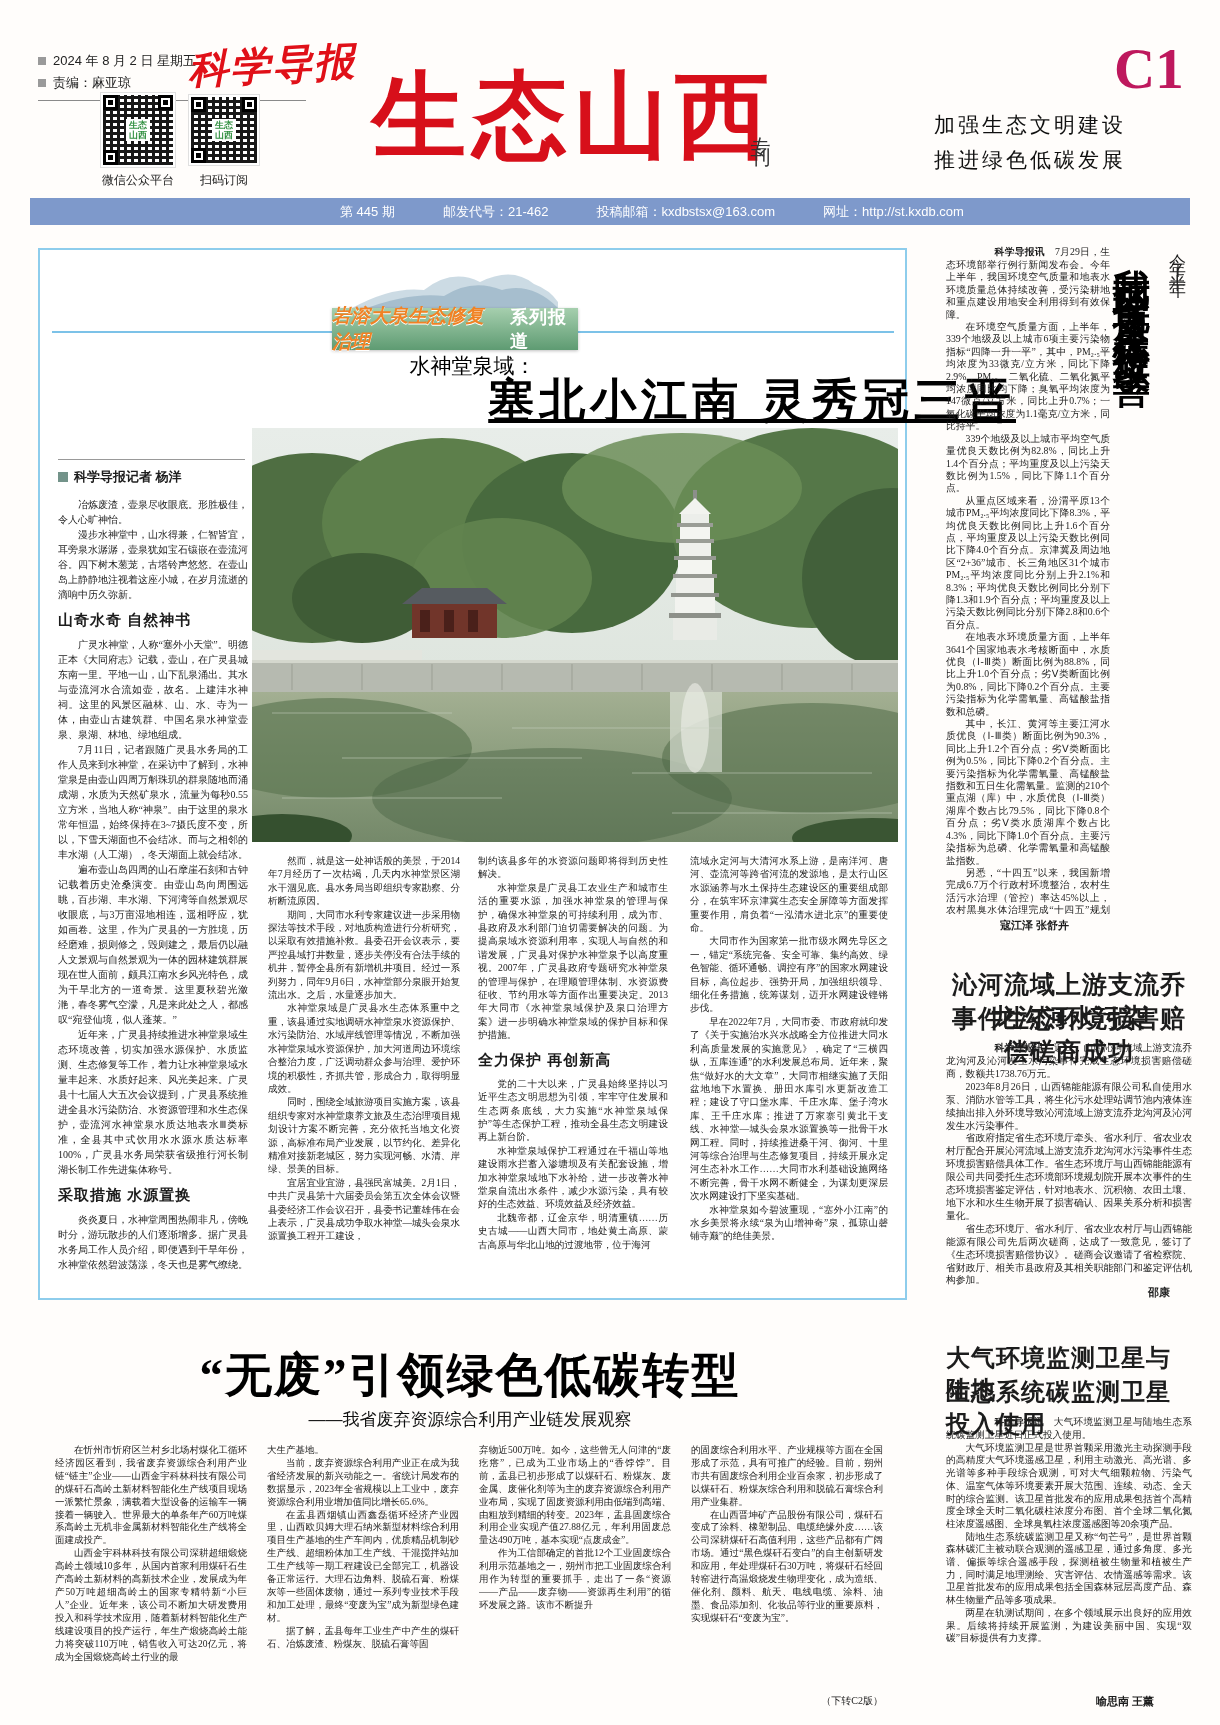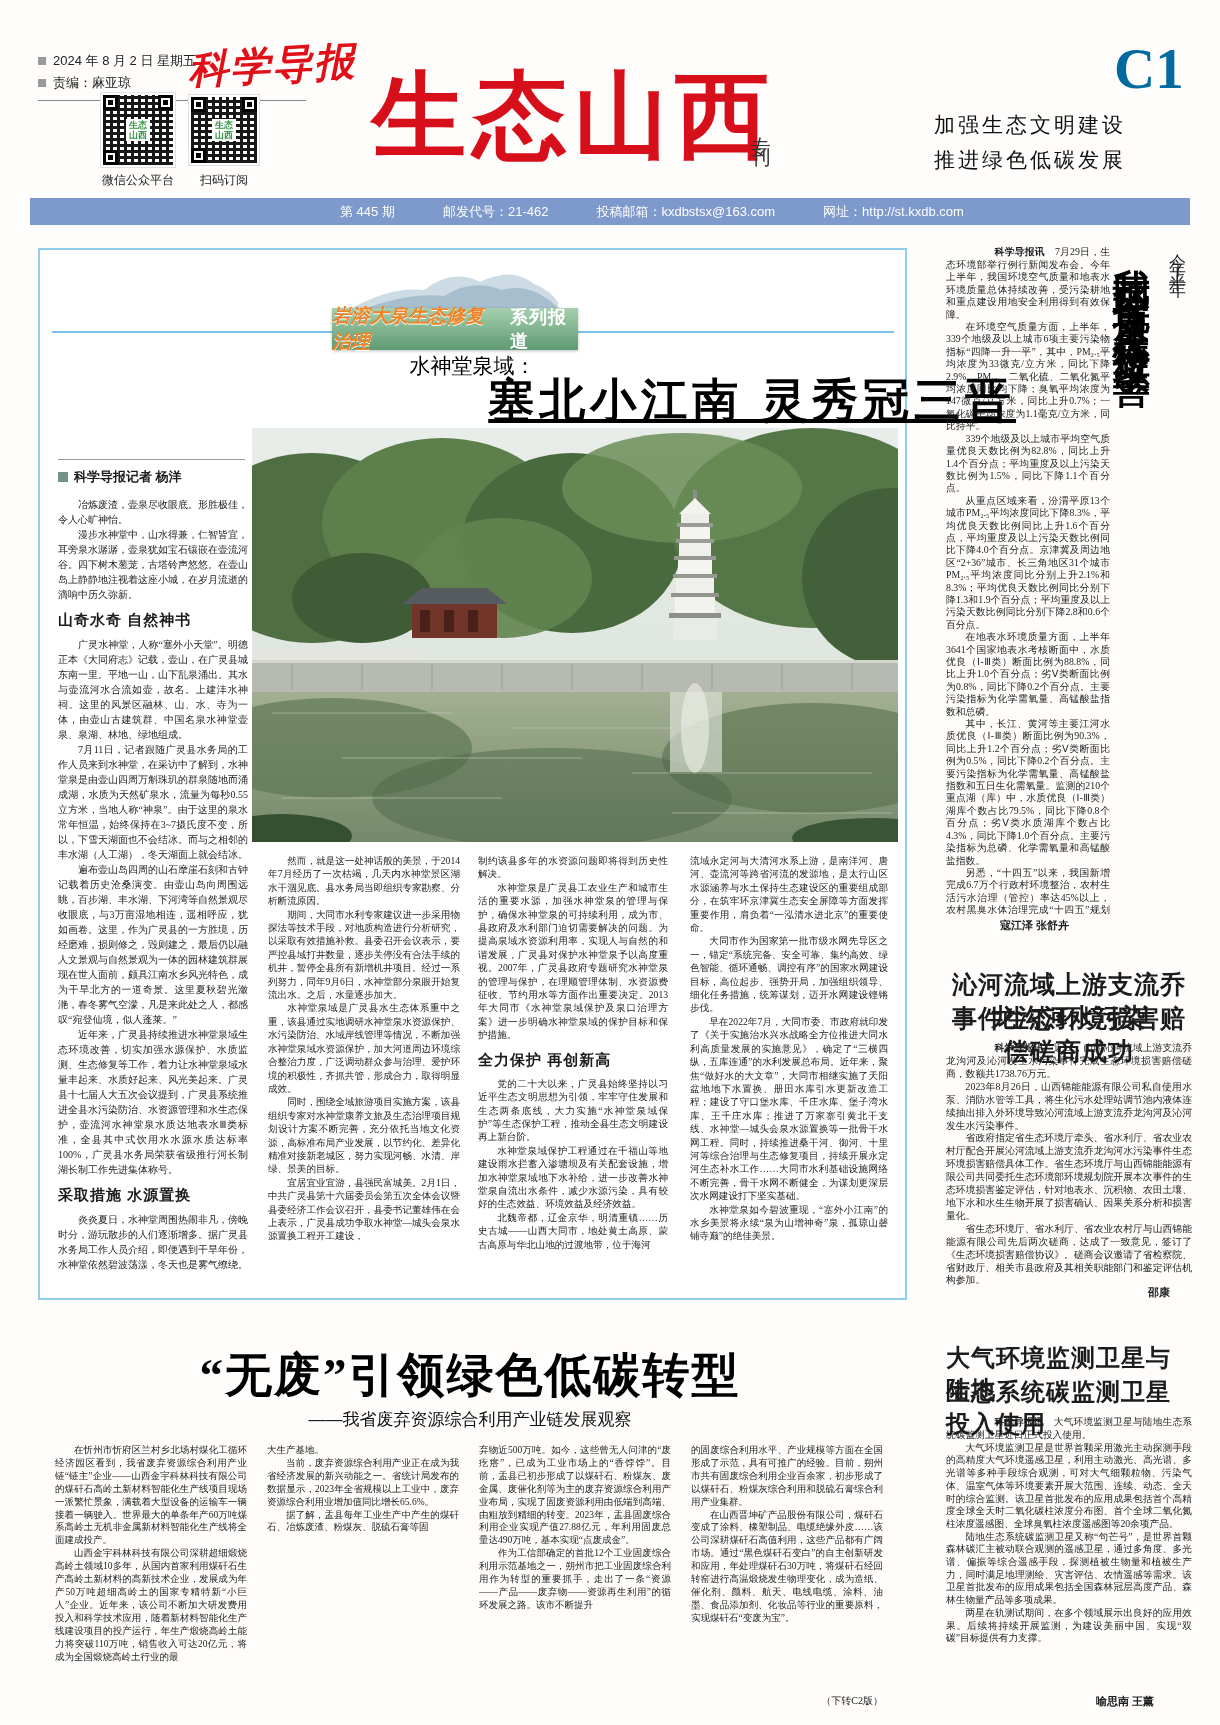--- a/index.html
+++ b/index.html
@@ -21,21 +21,21 @@
   .qr .f{position:absolute;width:15px;height:15px;border:3px solid #000;background:#fff;box-sizing:border-box;}
   .qr .f::after{content:"";position:absolute;inset:2px;background:#000;}
   .qr .f.tl{left:2px;top:2px}.qr .f.tr{right:2px;top:2px}.qr .f.bl{left:2px;bottom:2px}
   .qr .tag{position:absolute;left:50%;top:50%;transform:translate(-50%,-50%);background:#fff;
            color:#2f8f3f;font:bold 9px/10px "Liberation Sans",sans-serif;width:22px;text-align:center;padding:1px;}
   .qr-label{font:12px "Liberation Sans",sans-serif;color:#222;text-align:center;width:112px;}
   .bigtitle{left:372px;top:66px;font:bold 94px/1.08 "Liberation Serif",serif;color:#d70f1a;letter-spacing:7px;}
   .zhuankan{left:748px;top:120px;writing-mode:vertical-rl;font:20px "Liberation Sans",sans-serif;
             letter-spacing:12px;color:#333;}
   .slogan{left:934px;top:108px;font:21px/35px "Liberation Serif",serif;letter-spacing:3px;color:#101010;}
-  .pageno{left:1114px;top:36px;font:bold 57px "Liberation Serif",serif;color:#0369a1;}
+  .pageno{left:1114px;top:36px;font:bold 57px "Liberation Serif",serif;color:#be185d;}
   
   .infobar{left:30px;top:198px;width:1160px;height:27px;background:#7e99cb;color:#fff;
            font:13px "Liberation Sans",sans-serif;display:flex;align-items:center;gap:48px;
            padding-left:310px;box-sizing:border-box;}
   
   .main-box{left:38px;top:248px;width:869px;height:1052px;border:2px solid #8ecdec;box-sizing:border-box;background:#fff;}
   .bline{height:2px;background:#7cc2e8;}
   .badge-banner{left:332px;top:308px;width:246px;height:42px;background:linear-gradient(180deg,#a6cfae,#5e9b72);
       display:flex;align-items:center;justify-content:center;gap:8px;box-shadow:0 1px 3px rgba(0,0,0,.25);}
   .badge-script{font:italic bold 19px "Liberation Serif",serif;color:#f08224;text-shadow:0 1px 0 #fff;}
@@ -299,20 +299,21 @@
   <div class="abs waste-headline">“无废”引领绿色低碳转型</div>
   <div class="abs waste-subtitle">——我省废弃资源综合利用产业链发展观察</div>
 
   <div class="abs col wcol wc1">
     <p>在忻州市忻府区兰村乡北场村煤化工循环经济园区看到，我省废弃资源综合利用产业链“链主”企业——山西金宇科林科技有限公司的煤矸石高岭土新材料智能化生产线项目现场一派繁忙景象，满载着大型设备的运输车一辆接着一辆驶入。世界最大的单条年产60万吨煤系高岭土无机非金属新材料智能化生产线将全面建成投产。</p>
     <p>山西金宇科林科技有限公司深耕超细煅烧高岭土领域10多年，从国内首家利用煤矸石生产高岭土新材料的高新技术企业，发展成为年产50万吨超细高岭土的国家专精特新“小巨人”企业。近年来，该公司不断加大研发费用投入和科学技术应用，随着新材料智能化生产线建设项目的投产运行，年生产煅烧高岭土能力将突破110万吨，销售收入可达20亿元，将成为全国煅烧高岭土行业的最</p>
   </div>
   <div class="abs col wcol wc2">
     <p style="text-indent:0">大生产基地。</p>
     <p>当前，废弃资源综合利用产业正在成为我省经济发展的新兴动能之一。省统计局发布的数据显示，2023年全省规模以上工业中，废弃资源综合利用业增加值同比增长65.6%。</p>
+    <p>在盂县西烟镇山西鑫磊循环经济产业园里，山西欧贝姆大理石纳米新型材料综合利用项目生产基地的生产车间内，优质精品机制砂生产线、超细粉体加工生产线、干混搅拌站加工生产线等一期工程建设已全部完工，机器设备正常运行。大理石边角料、脱硫石膏、粉煤灰等一些固体废物，通过一系列专业技术手段和加工处理，最终“变废为宝”成为新型绿色建材。</p>
     <p>据了解，盂县每年工业生产中产生的煤矸石、冶炼废渣、粉煤灰、脱硫石膏等固</p>
   </div>
   <div class="abs col wcol wc3">
     <p style="text-indent:0">弃物近500万吨。如今，这些曾无人问津的“废疙瘩”，已成为工业市场上的“香饽饽”。目前，盂县已初步形成了以煤矸石、粉煤灰、废金属、废催化剂等为主的废弃资源综合利用产业布局，实现了固废资源利用由低端到高端、由粗放到精细的转变。2023年，盂县固废综合利用企业实现产值27.88亿元，年利用固废总量达490万吨，基本实现“点废成金”。</p>
     <p>作为工信部确定的首批12个工业固废综合利用示范基地之一，朔州市把工业固废综合利用作为转型的重要抓手，走出了一条“资源——产品——废弃物——资源再生利用”的循环发展之路。该市不断提升</p>
   </div>
   <div class="abs col wcol wc4">
     <p style="text-indent:0">的固废综合利用水平、产业规模等方面在全国形成了示范，具有可推广的经验。目前，朔州市共有固废综合利用企业百余家，初步形成了以煤矸石、粉煤灰综合利用和脱硫石膏综合利用产业集群。</p>
     <p>在山西晋坤矿产品股份有限公司，煤矸石变成了涂料、橡塑制品、电缆绝缘外皮……该公司深耕煤矸石高值利用，这些产品都有广阔市场。通过“黑色煤矸石变白”的自主创新研发和应用，年处理煤矸石30万吨，将煤矸石经回转窑进行高温煅烧发生物理变化，成为造纸、催化剂、颜料、航天、电线电缆、涂料、油墨、食品添加剂、化妆品等行业的重要原料，实现煤矸石“变废为宝”。</p>
   </div>

